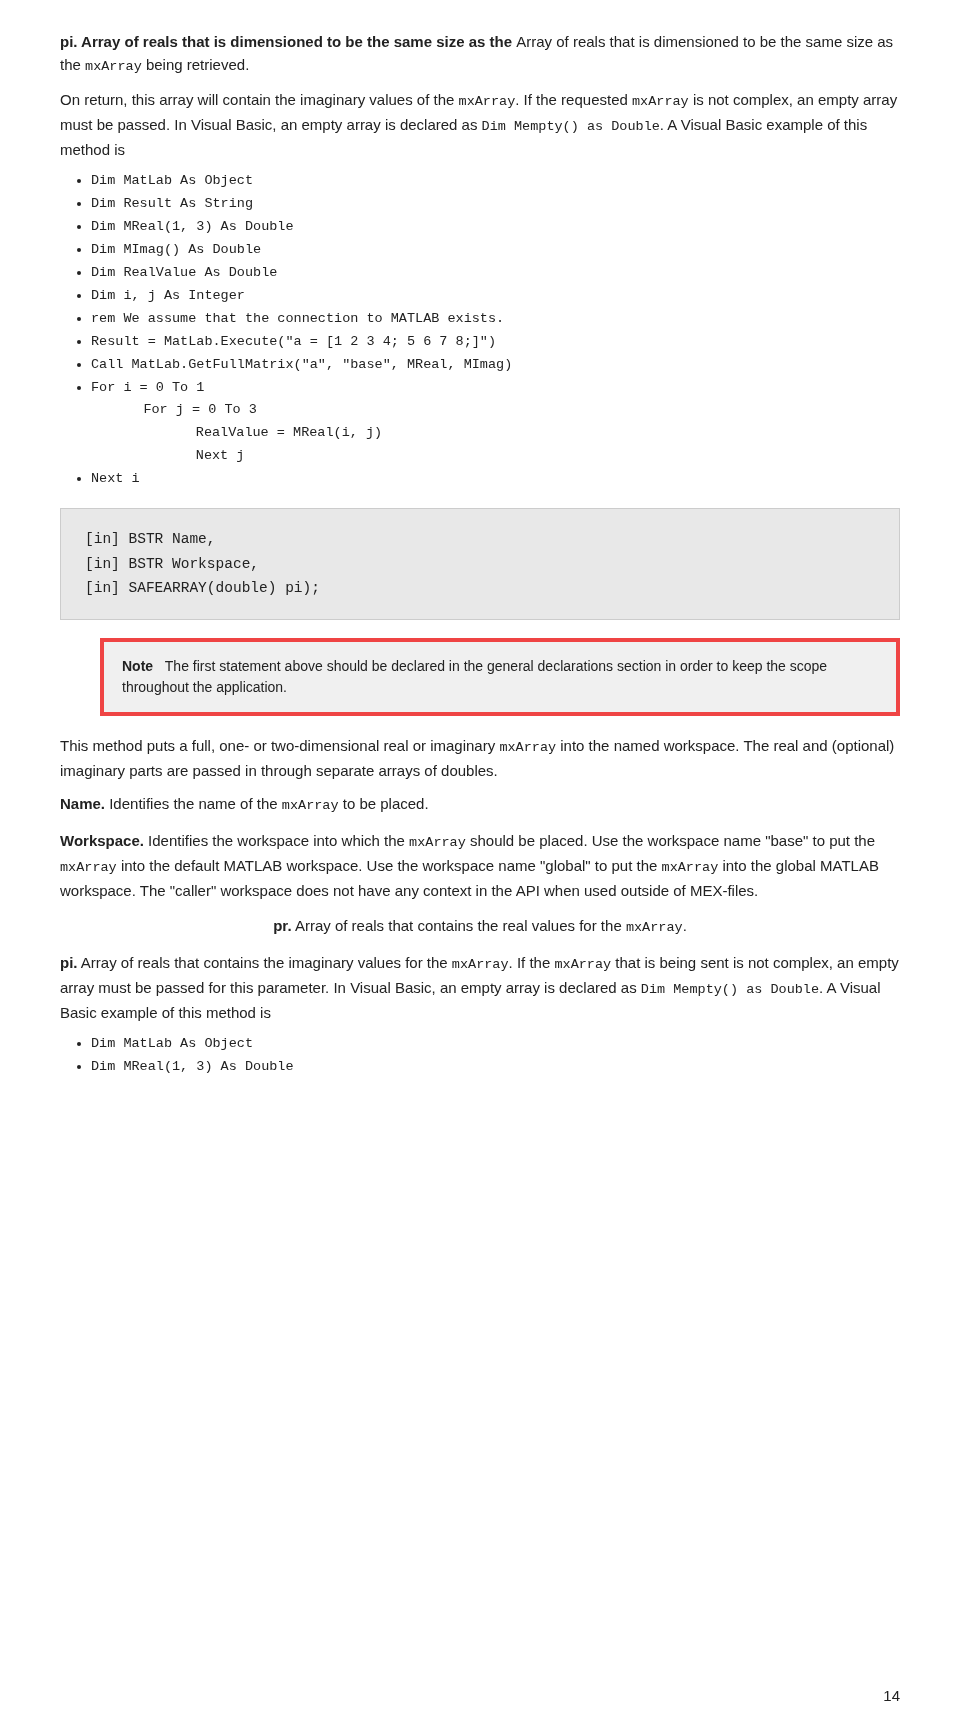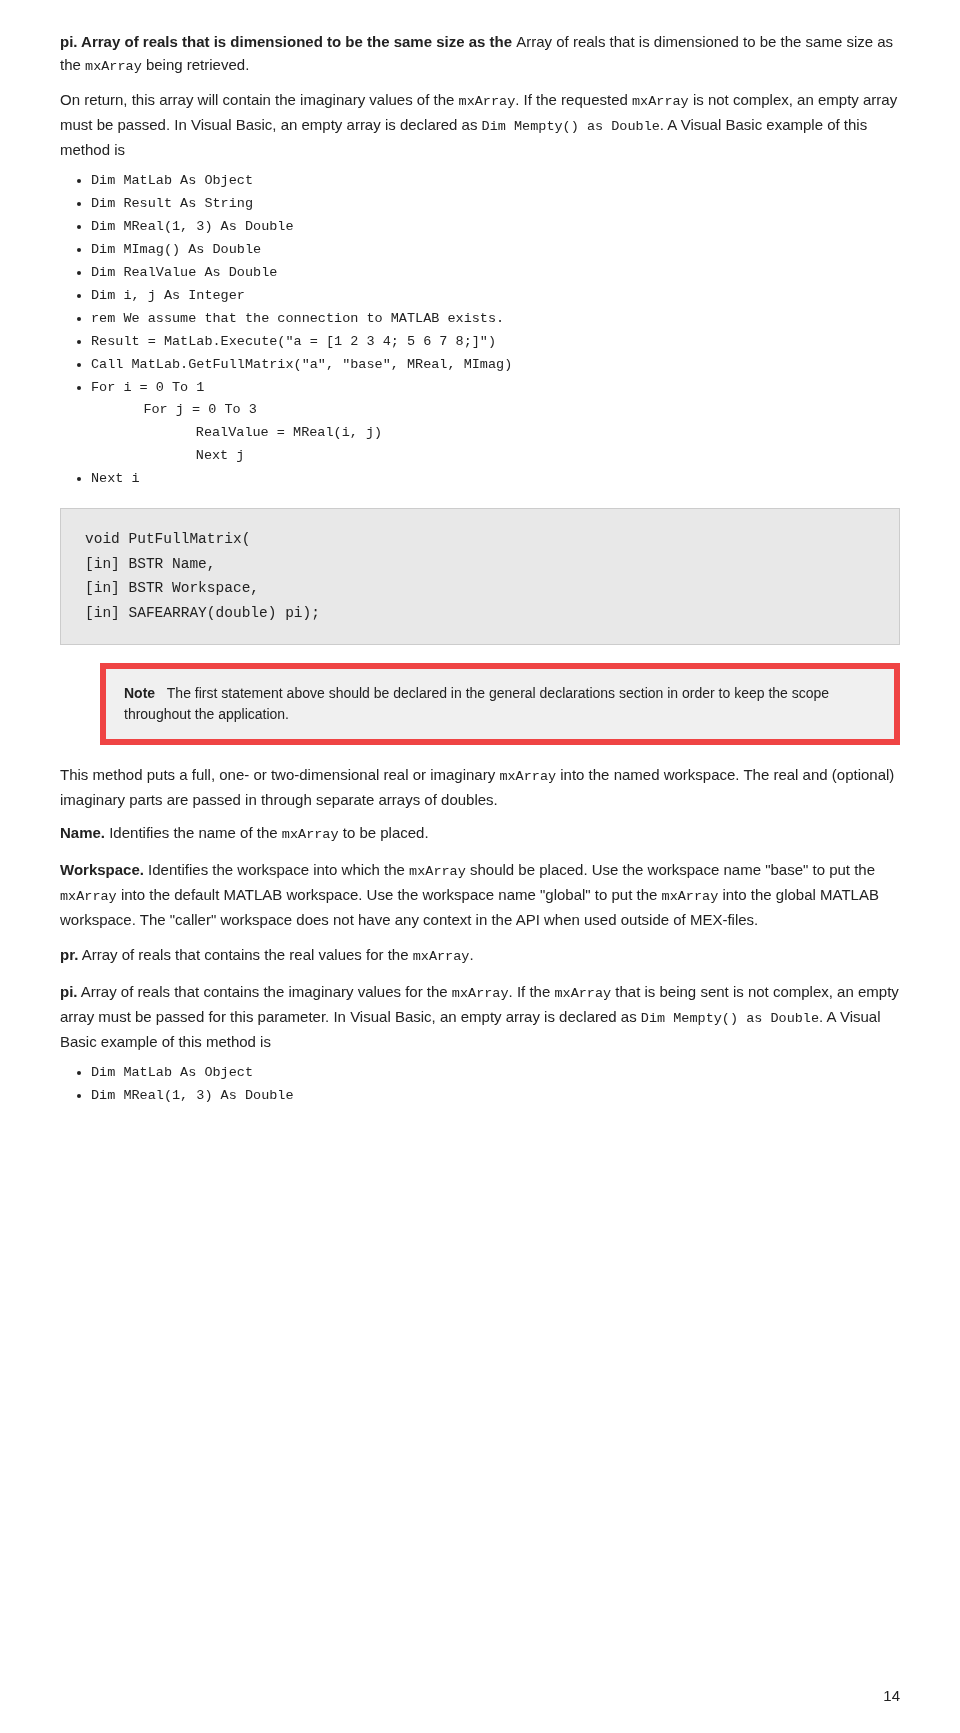--- a/index.html
+++ b/index.html
@@ -37,21 +37,21 @@
       padding: 18px 24px;
       margin: 18px 0;
       font-family: 'Courier New', Courier, monospace;
       font-size: 14.5px;
       line-height: 1.7;
     }
     .code-block-box .line {
       display: block;
     }
     .note-box {
-      border: 6px solid #ef4444;
+      border: 4px solid #ef4444;
       background: #f0f0f0;
       padding: 14px 18px;
       margin: 18px 0 18px 40px;
       font-size: 14px;
       line-height: 1.5;
     }
     .note-label {
       font-weight: bold;
     }
     .term-bold {
@@ -87,21 +87,20 @@
   <li>Result = MatLab.Execute("a = [1 2 3 4; 5 6 7 8;]")</li>
   <li>Call MatLab.GetFullMatrix("a", "base", MReal, MImag)</li>
   <li>For i = 0 To 1</li>
   <li style="list-style:none; margin-left:20px;">&nbsp;&nbsp;&nbsp;&nbsp;For j = 0 To 3</li>
   <li style="list-style:none; margin-left:40px;">&nbsp;&nbsp;&nbsp;&nbsp;&nbsp;&nbsp;&nbsp;&nbsp;RealValue = MReal(i, j)</li>
   <li style="list-style:none; margin-left:40px;">&nbsp;&nbsp;&nbsp;&nbsp;&nbsp;&nbsp;&nbsp;&nbsp;Next j</li>
   <li>Next i</li>
 </ul>
 
 <div class="code-block-box">
-  <span class="line">void PutFullMatrix(</span>
   <span class="line">  [in] BSTR Name,</span>
   <span class="line">  [in] BSTR Workspace,</span>
   <span class="line">  [in] SAFEARRAY(double) pi);</span>
 </div>
 
 <div class="note-box">
   <span class="note-label">Note</span>
   <span>&nbsp;&nbsp;The first statement above should be declared in the general declarations section in order to keep the scope throughout the application.</span>
 </div>
 
@@ -112,21 +111,21 @@
 <p style="margin-top:4px;">
   <span class="term-bold">Name.</span>
   <span>  Identifies the name of the </span><code>mxArray</code><span> to be placed.</span>
 </p>
 
 <p style="margin-top:12px;">
   <span class="term-bold">Workspace.</span>
   <span>  Identifies the workspace into which the </span><code>mxArray</code><span> should be placed. Use the workspace name "base" to put the </span><code>mxArray</code><span> into the default MATLAB workspace. Use the workspace name "global" to put the </span><code>mxArray</code><span> into the global MATLAB workspace. The "caller" workspace does not have any context in the API when used outside of MEX-files.</span>
 </p>
 
-<p style="margin-top:12px;">
+<p style="margin-top:12px;text-align:center;">
   <span class="term-bold">pr.</span>
   <span>  Array of reals that contains the real values for the </span><code>mxArray</code><span>.</span>
 </p>
 
 <p style="margin-top:12px;">
   <span class="term-bold">pi.</span>
   <span>  Array of reals that contains the imaginary values for the </span><code>mxArray</code><span>. If the </span><code>mxArray</code><span> that is being sent is not complex, an empty array must be passed for this parameter. In Visual Basic, an empty array is declared as </span><code>Dim Mempty() as Double</code><span>. A Visual Basic example of this method is</span>
 </p>
 
 <ul class="bullet-list" style="margin-top:10px;">

